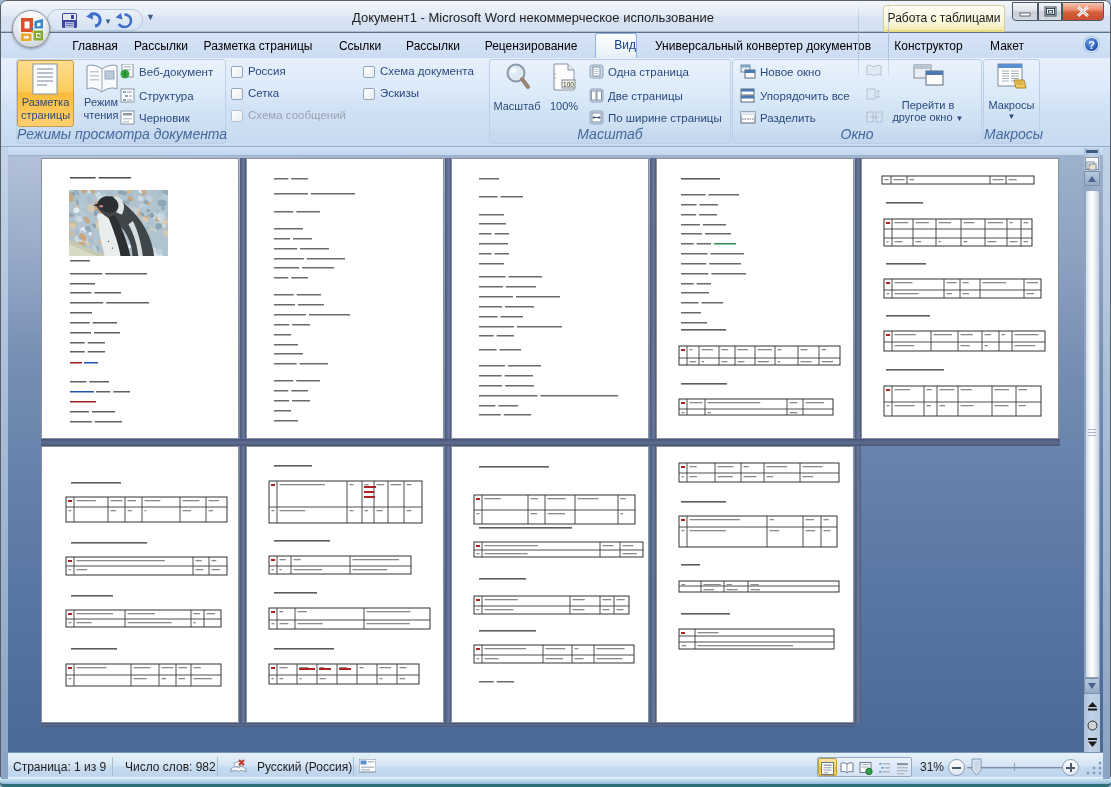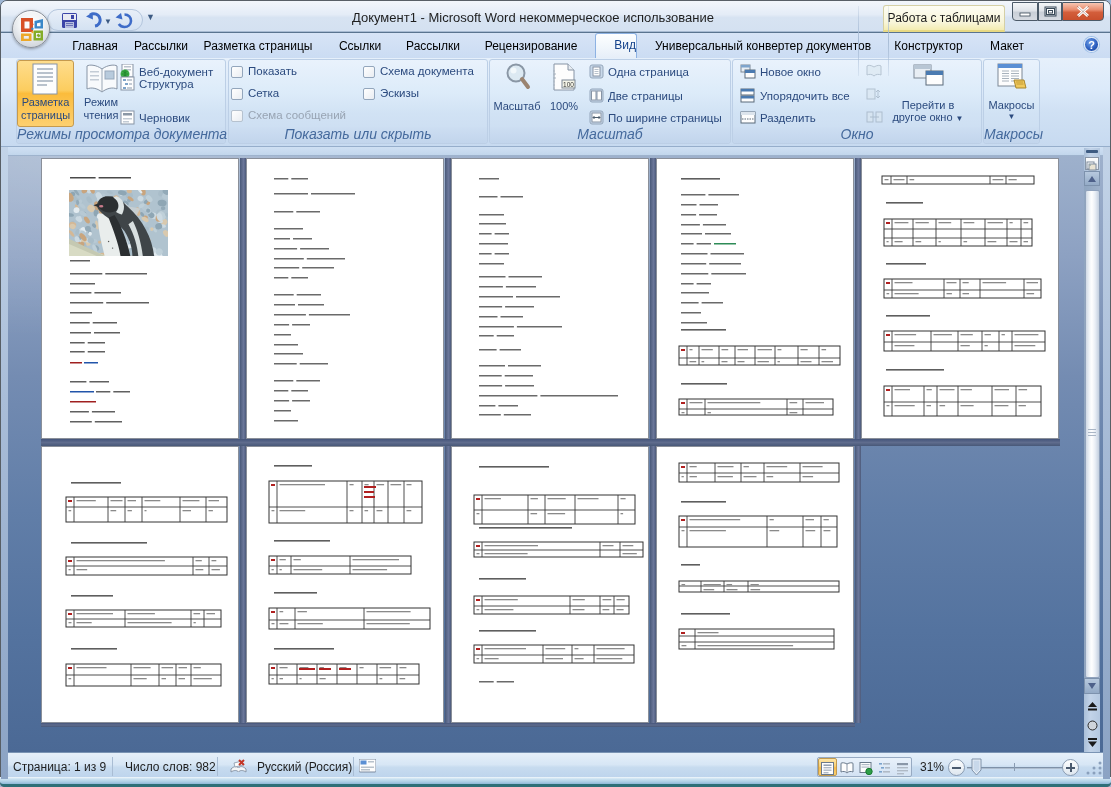--- a/index.html
+++ b/index.html
@@ -184,41 +184,38 @@
       </svg>
  </div>
  <div class="abs" style="left:74px;top:96px;width:54px;text-align:center;font-size:11px;line-height:13px;color:#2b4a7e;">Режим<br>чтения</div>
  <div class="smallitem" style="left:120px;top:64px;"><svg width="15" height="15">
         <rect x="2" y="0" width="11" height="13" fill="#fefefe" stroke="#8794a5"></rect>
         <rect x="4" y="2" width="7" height="1.5" fill="#b9c2cc"></rect>
         <rect x="4" y="5" width="7" height="1.5" fill="#b9c2cc"></rect>
         <circle cx="5" cy="10" r="4.5" fill="#3fae49"></circle>
         <path d="M1.5 10 h7 M5 6 v8 M2.5 7.5 q2.5 2 5 0 M2.5 12.5 q2.5 -2 5 0" stroke="#1d7d27" stroke-width=".8" fill="none"></path>
       </svg>Веб-документ</div>
- <div class="smallitem" style="left:120px;top:76px;"><svg width="15" height="15">
+ <div class="smallitem" style="left:120px;top:88px;"><svg width="15" height="15">
         <rect x="1" y="1" width="13" height="13" fill="#fefefe" stroke="#8794a5"></rect>
         <rect x="3" y="3" width="3" height="2" fill="#7fa3c8"></rect>
         <rect x="7" y="3" width="5" height="2" fill="#c3cbd4"></rect>
         <rect x="5" y="7" width="3" height="2" fill="#7fa3c8"></rect>
         <rect x="9" y="7" width="3" height="2" fill="#c3cbd4"></rect>
         <rect x="3" y="11" width="3" height="2" fill="#7fa3c8"></rect>
         <rect x="7" y="11" width="5" height="2" fill="#c3cbd4"></rect>
       </svg>Структура</div>
  <div class="smallitem" style="left:120px;top:110px;"><svg width="15" height="15">
         <rect x="1" y="1" width="13" height="13" fill="#fefefe" stroke="#8794a5"></rect>
         <rect x="3" y="3" width="9" height="2.5" fill="#8b97a5"></rect>
         <rect x="3" y="8" width="9" height="1.5" fill="#c3cbd4"></rect>
         <rect x="3" y="11" width="6" height="1.5" fill="#c3cbd4"></rect>
       </svg>Черновик</div>
 
- <div class="rgroup" style="left:228px;top:59px;width:260px;">
-   <div class="glabel">Показать или скрыть</div>
- </div>
  <div class="chk" style="left:231px;top:66px;"></div>
- <div class="clabel" style="left:248px;top:65px;">Показать</div>
+ <div class="clabel" style="left:248px;top:65px;">Россия</div>
  <div class="chk" style="left:231px;top:88px;"></div>
  <div class="clabel" style="left:248px;top:87px;">Сетка</div>
  <div class="chk" style="left:231px;top:110px;border-color:#b6c2cf;"></div>
  <div class="clabel" style="left:248px;top:109px;color:#98a4b3;">Схема сообщений</div>
  <div class="chk" style="left:363px;top:66px;"></div>
  <div class="clabel" style="left:380px;top:65px;">Схема документа</div>
  <div class="chk" style="left:363px;top:88px;"></div>
  <div class="clabel" style="left:380px;top:87px;">Эскизы</div>
 
  <div class="rgroup" style="left:489px;top:59px;width:242px;">

